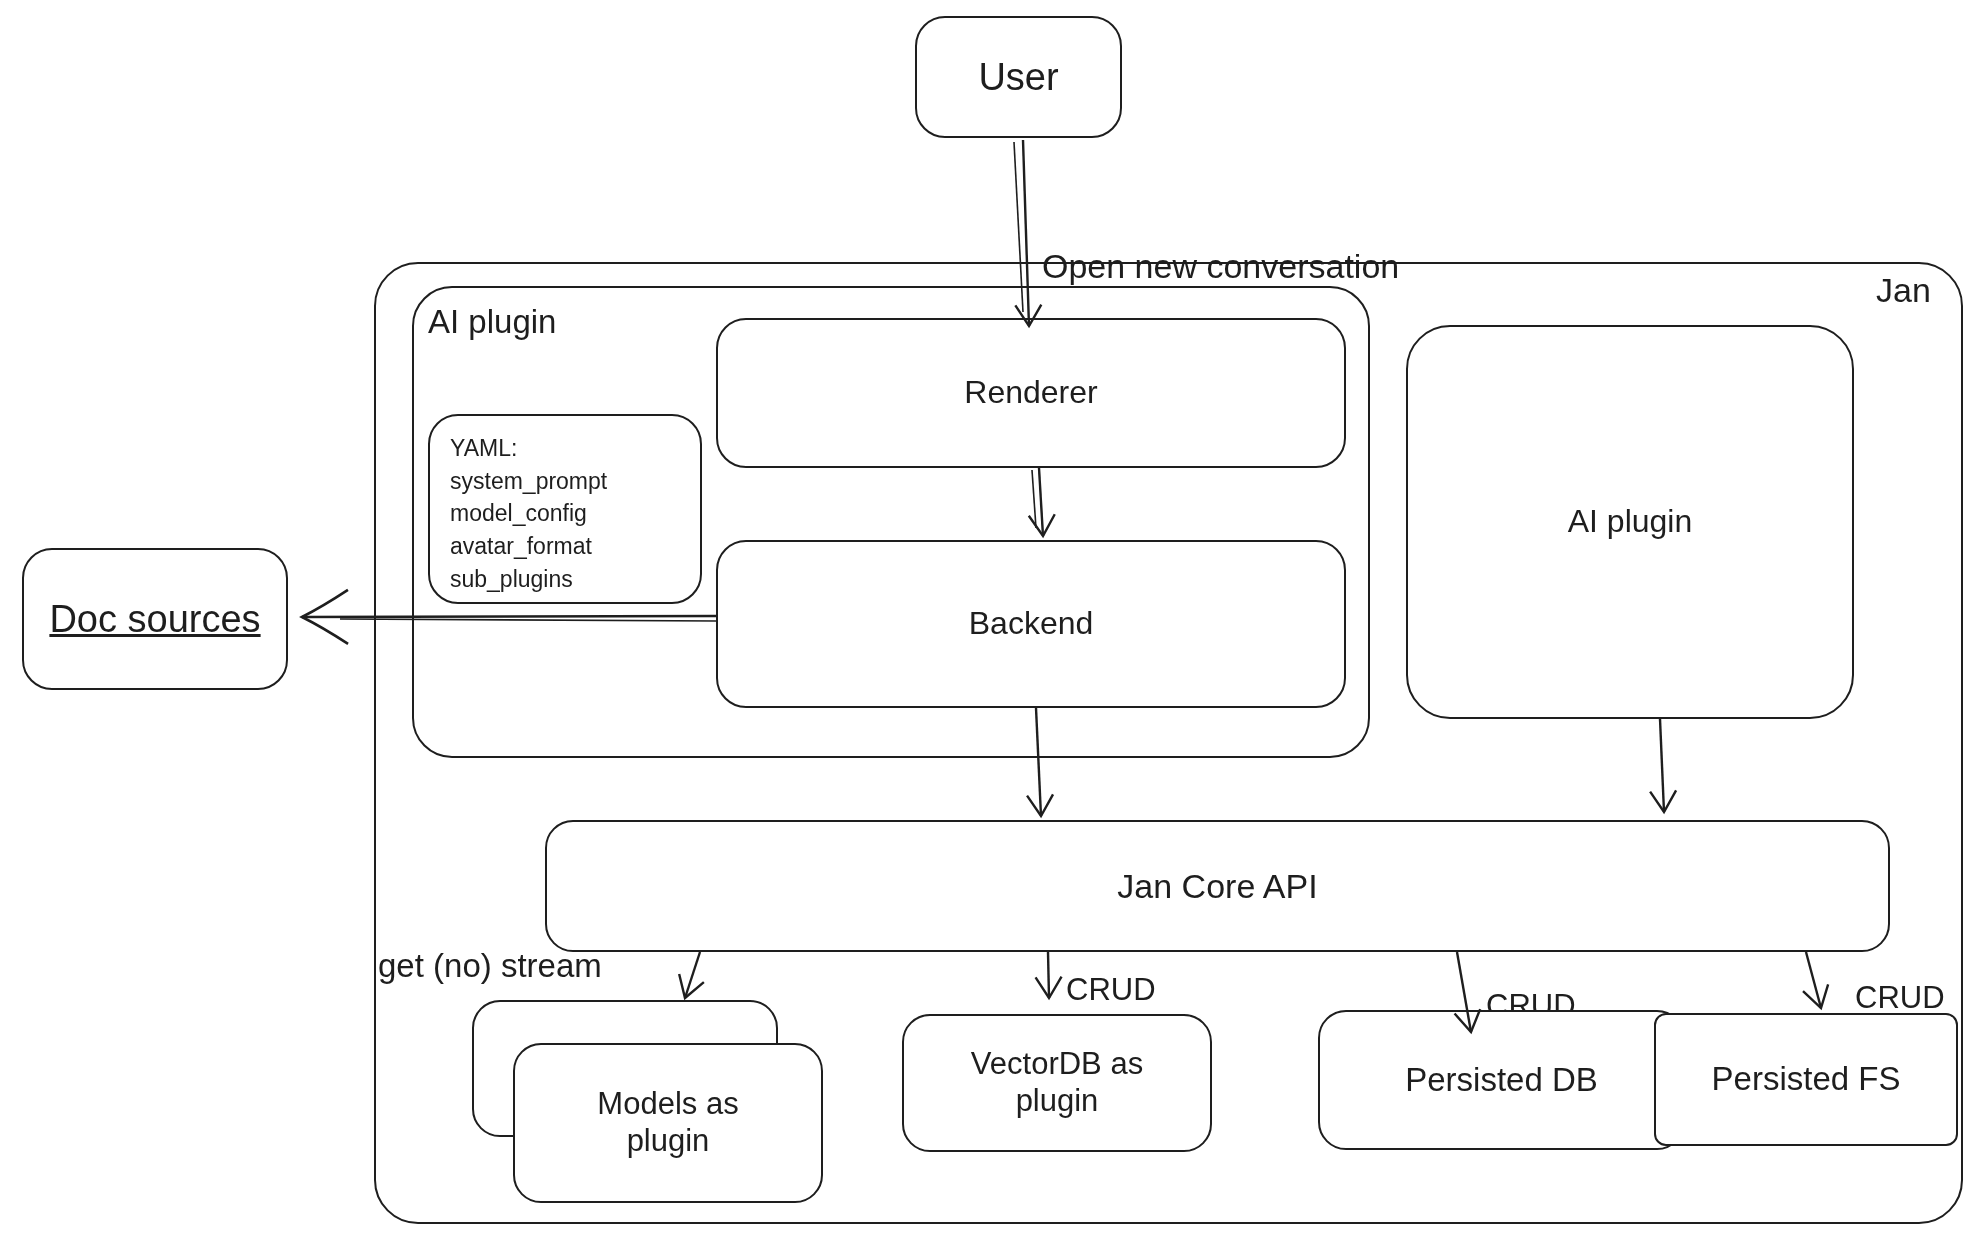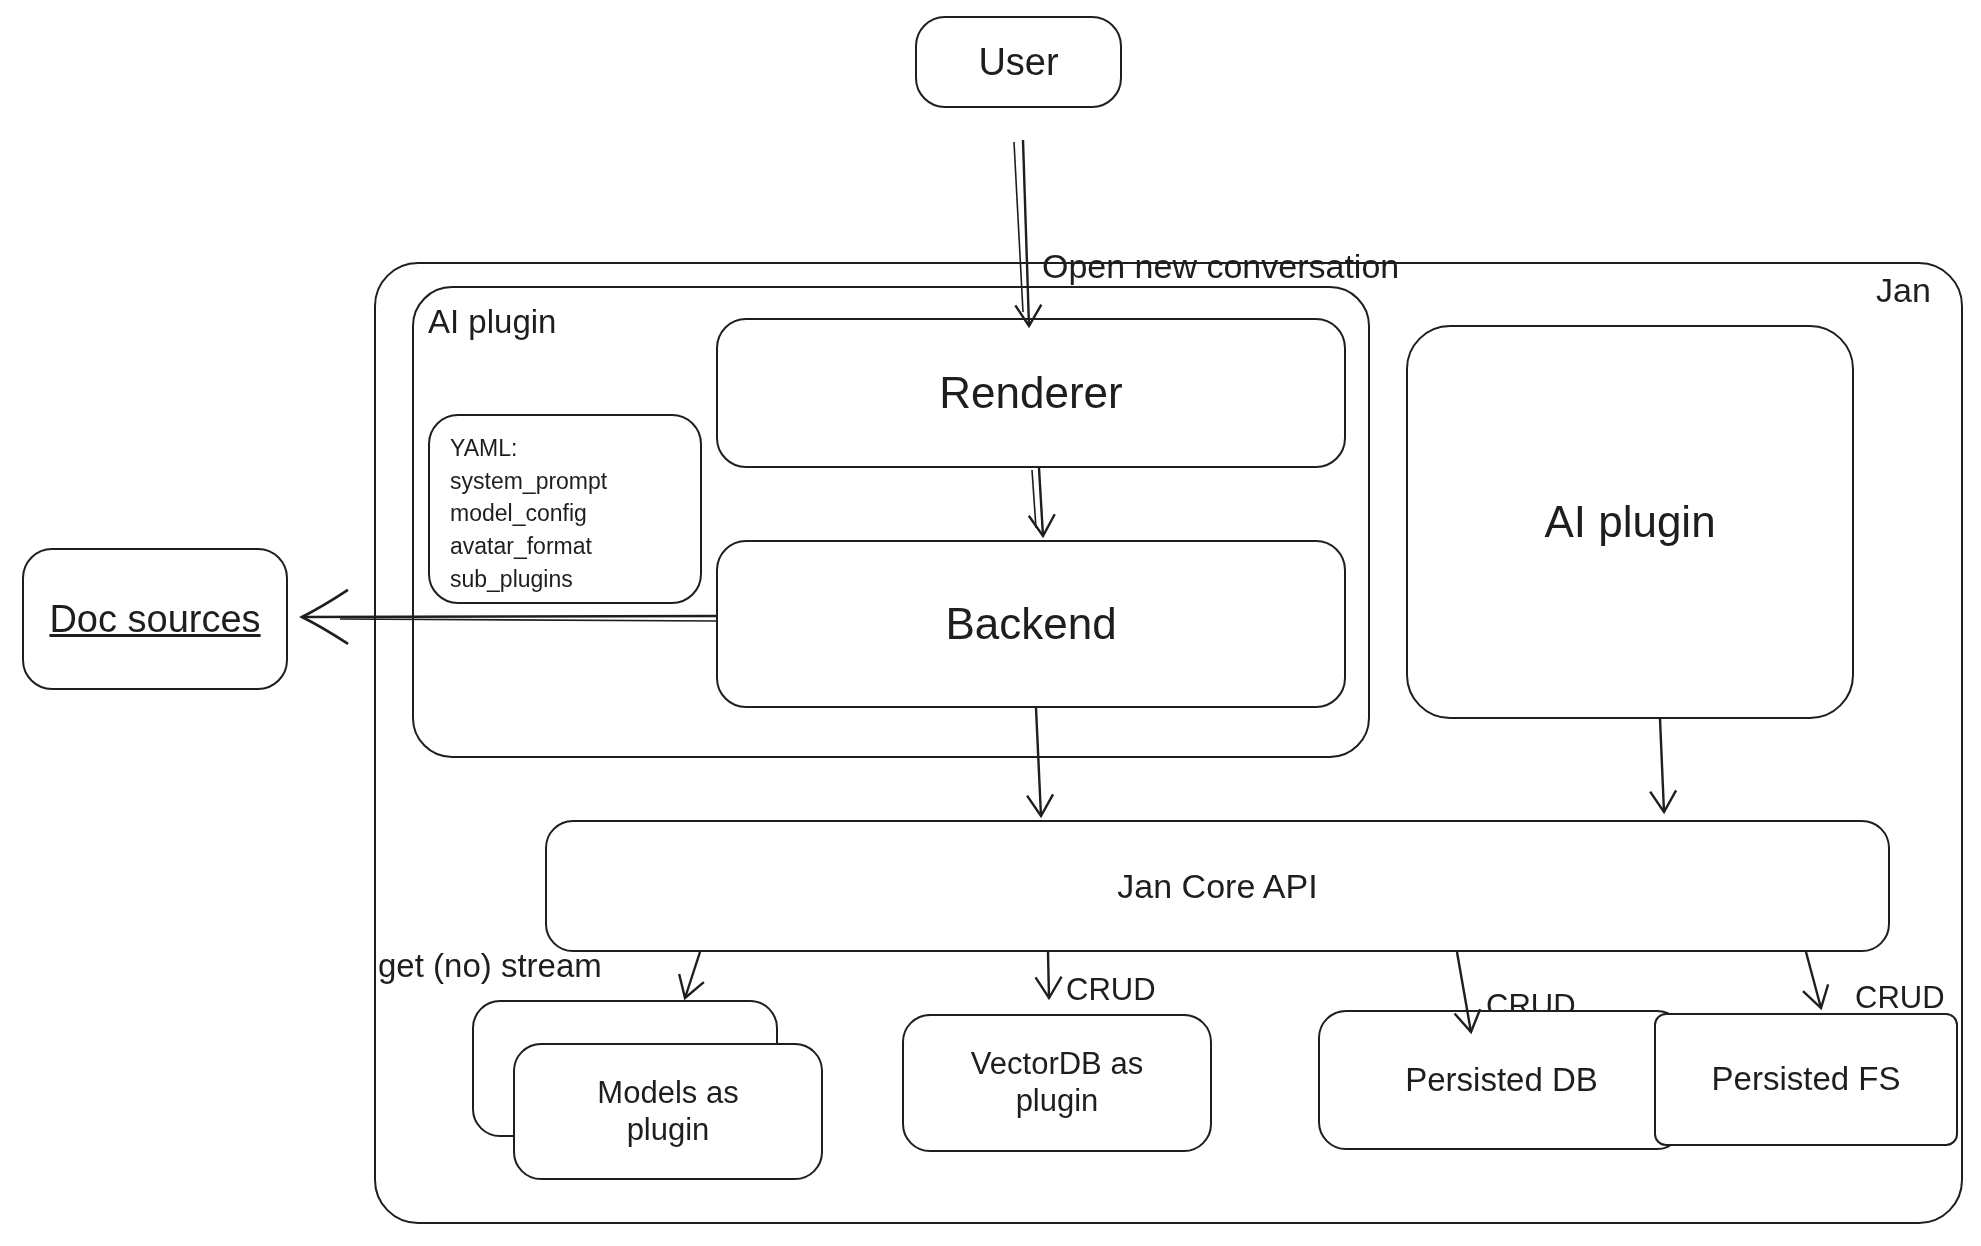--- a/index.html
+++ b/index.html
@@ -53,31 +53,31 @@
   .note div { white-space: nowrap; }
   #edges {
     position: absolute;
     left: 0; top: 0;
     width: 1981px;
     height: 1246px;
     pointer-events: none;
     z-index: 6;
   }
   .fs-38 { font-size: 38px; }
-  .fs-36 { font-size: 44px; text-align: center; }
+  .fs-36 { font-size: 32px; text-align: center; }
   .fs-34 { font-size: 34px; }
   .fs-33 { font-size: 33px; }
   .fs-31 { font-size: 31px; margin-top: 10px; }
 </style>
 </head>
 <body>
 
 <div id="canvas">
 
-  <div class="node fs-38" style="left:915px; top:16px; width:207px; height:92px; border-radius:30px;">
+  <div class="node fs-38" style="left:915px; top:16px; width:207px; height:122px; border-radius:30px;">
     <span>User</span>
   </div>
 
   <div class="floating-label fs-34" style="left:1042px; top:154px;">
     <div>Open new conversation</div>
     <div>Chat with AI</div>
   </div>
 
   <div class="container" style="left:374px; top:262px; width:1589px; height:962px; border-radius:44px;"></div>
   <div class="floating-label fs-34" style="left:1876px; top:268px;">Jan</div>
@@ -114,21 +114,21 @@
   </div>
 
   <div class="floating-label fs-33" style="left:378px; top:944px;">get (no) stream</div>
 
   <div class="floating-label fs-31" style="left:1066px; top:960px;">CRUD</div>
   <div class="floating-label fs-31" style="left:1486px; top:976px;">CRUD</div>
   <div class="floating-label fs-31" style="left:1855px; top:968px;">CRUD</div>
 
   <div class="node" style="left:472px; top:1000px; width:306px; height:137px; border-radius:28px;"></div>
 
-  <div class="node fs-31" style="left:513px; top:1033px; width:310px; height:137px; border-radius:28px; z-index:2;">
+  <div class="node fs-31" style="left:513px; top:1033px; width:310px; height:160px; border-radius:28px; z-index:2;">
     <span>Models as</span>
     <span>plugin</span>
   </div>
 
   <div class="node fs-31" style="left:902px; top:1004px; width:310px; height:138px; border-radius:28px;">
     <span>VectorDB as</span>
     <span>plugin</span>
   </div>
 
   <div class="node fs-33" style="left:1318px; top:1010px; width:367px; height:140px; border-radius:28px;">

